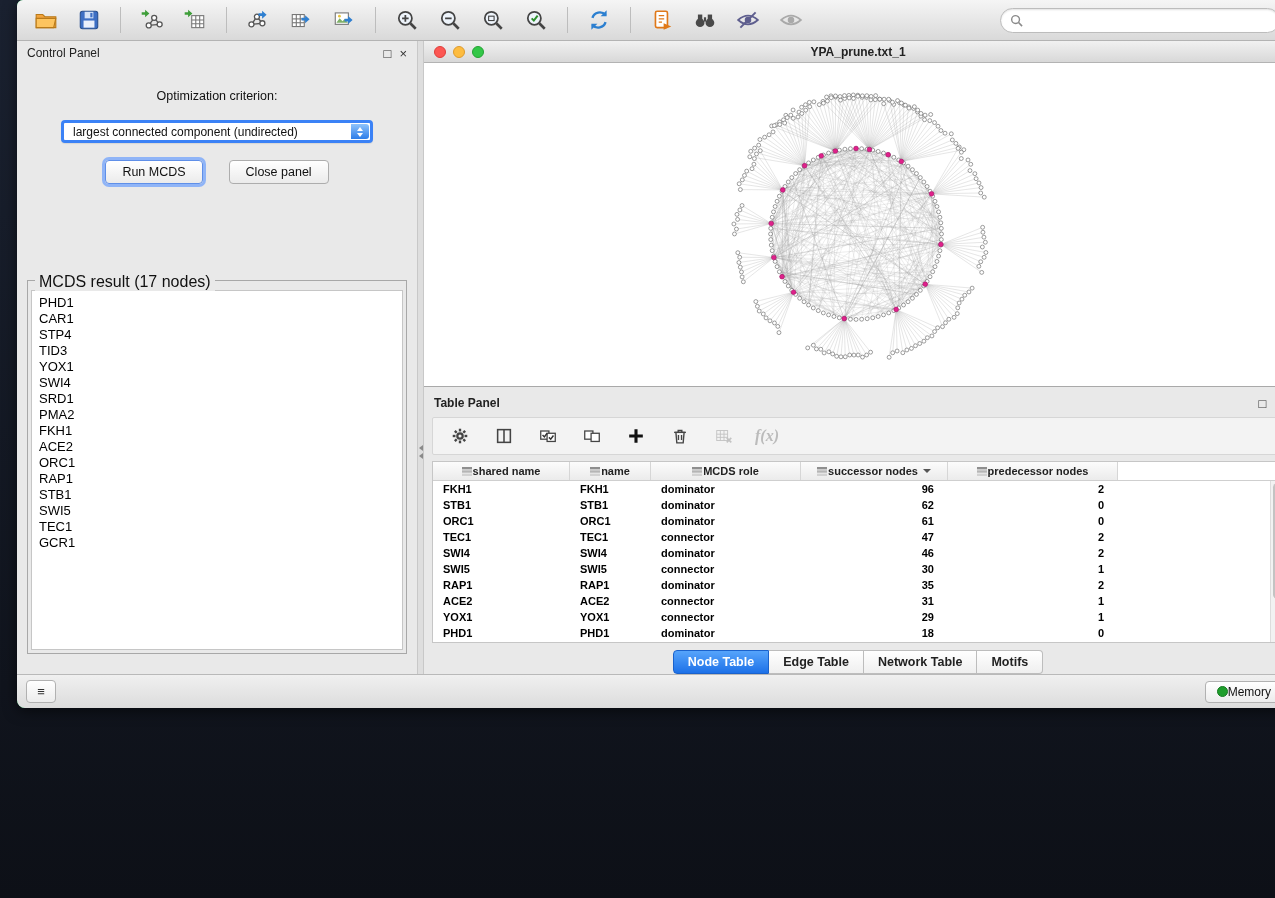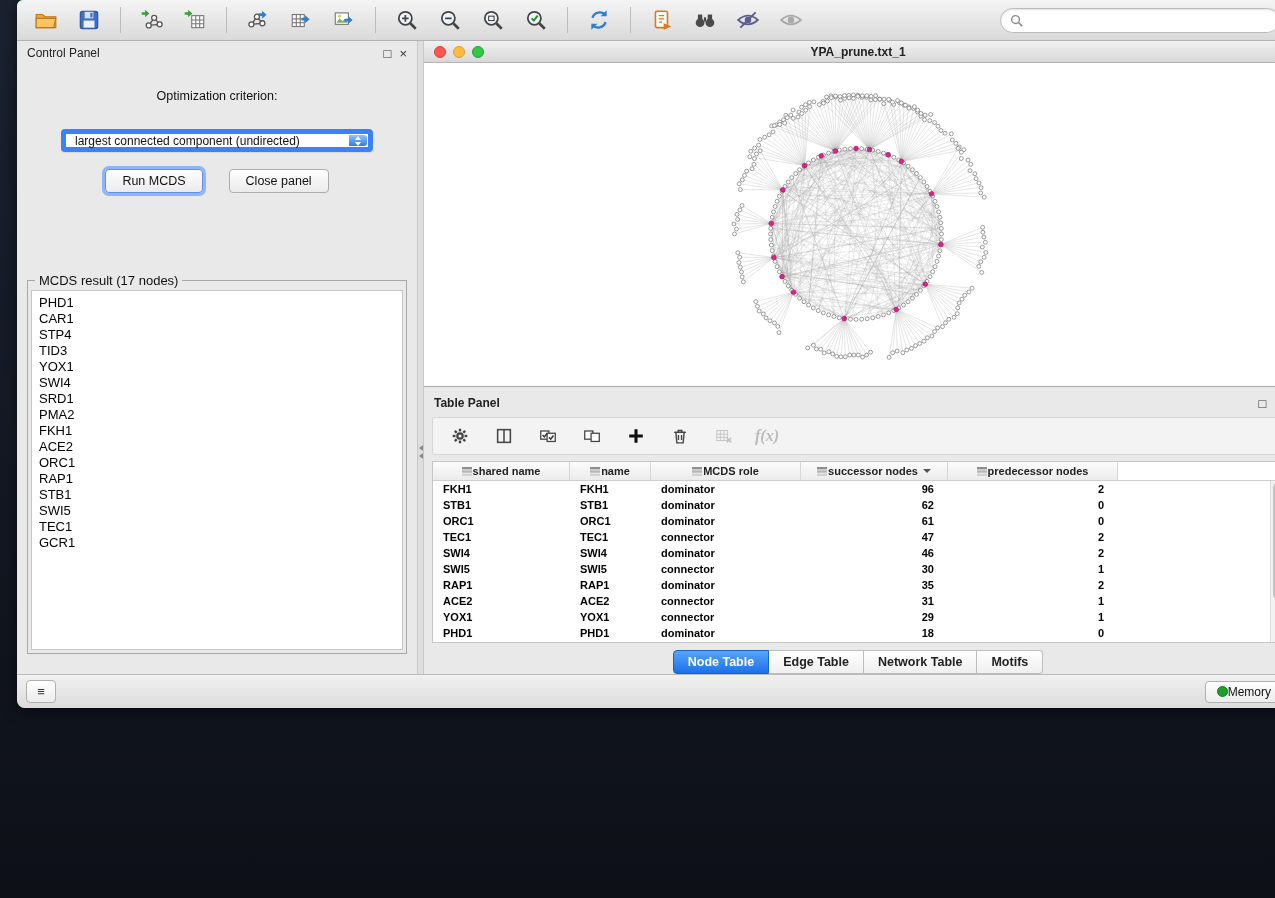--- a/index.html
+++ b/index.html
@@ -54,22 +54,22 @@
     border:1px solid #b3b3b3; border-left:none;
   }
   .seg:first-child { border-left:1px solid #b3b3b3; border-radius:5px 0 0 5px; }
   .seg:last-child { border-radius:0 5px 5px 0; }
   .seg.active {
     background:linear-gradient(#5ba8fc,#1d70e8); color:#fff; border-color:#1a61cb;
   }
   .cp-content { flex:1; display:flex; flex-direction:column; }
   .opt-label { margin-top:24px; text-align:center; font-size:12.5px; color:#111; }
   .dropdown {
-    width:312px; height:23px; margin:26px auto 0; background:#fff;
-    border:5px solid #3b82f6; border-radius:4px; position:relative;
+    width:312px; height:23px; margin:17px auto 0; background:#fff;
+    border:3px solid #3b82f6; border-radius:4px; position:relative;
     display:flex; align-items:center; padding-left:9px; font-size:12px; color:#111;
     box-shadow:0 1px 1px rgba(0,0,0,.08);
   }
   .stepper {
     position:absolute; right:1px; top:1px; bottom:1px; width:18px;
     background:linear-gradient(#8fc3fb,#2c7de9); border-radius:0 3px 3px 0;
     display:flex; flex-direction:column; align-items:center; justify-content:center; gap:2px;
   }
   .tri-up { width:0; height:0; border-left:3.5px solid transparent; border-right:3.5px solid transparent; border-bottom:4px solid #fff; }
   .tri-dn { width:0; height:0; border-left:3.5px solid transparent; border-right:3.5px solid transparent; border-top:4px solid #fff; }
@@ -79,21 +79,21 @@
     background:linear-gradient(#ffffff,#ebebeb);
     border:1px solid #adadad; border-radius:4px;
   }
   .btn.focused { box-shadow:0 0 0 3px rgba(96,152,255,.65); border-color:#5f8fe8; }
   .result-group {
     margin:auto 10px 20px; height:374px; border:1px solid #a8a8a8;
     position:relative; padding:9px 3px 3px;
   }
   .group-legend {
     position:absolute; top:-8px; left:7px; background:#e9e9e9;
-    padding:0 4px; font-size:13px; color:#111;
+    padding:0 4px; font-size:16px; color:#111;
   }
   .result-list {
     height:100%; background:#fff; border:1px solid #c6c6c6;
     padding:4px 0 0 7px; overflow:hidden;
   }
   .result-item { font-size:13px; height:16px; line-height:16px; color:#000; }
 
   
   .vsplit { width:7px; background:#dedede; border-left:1px solid #c8c8c8; border-right:1px solid #c8c8c8; position:relative; }
   .vsplit .handle { position:absolute; top:404px; left:1px; display:flex; flex-direction:column; gap:2px; }

